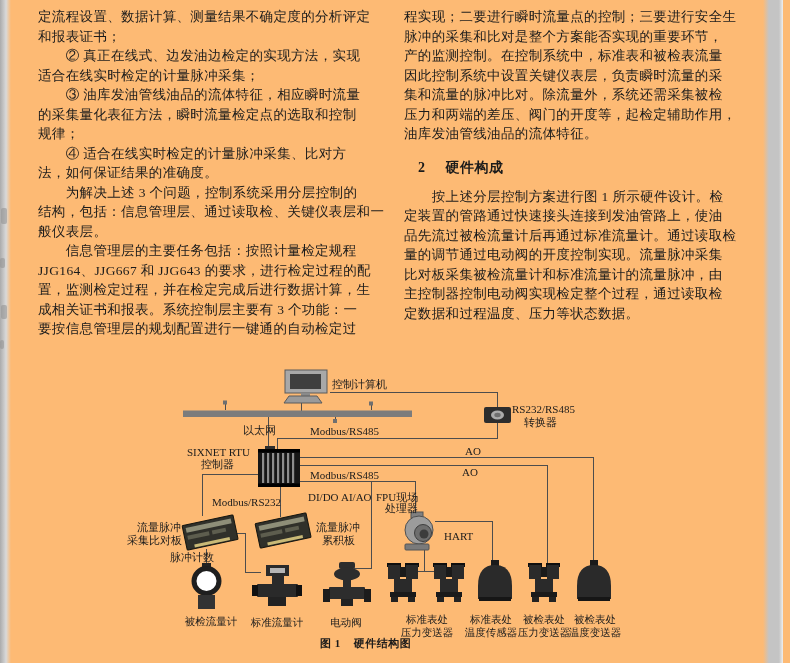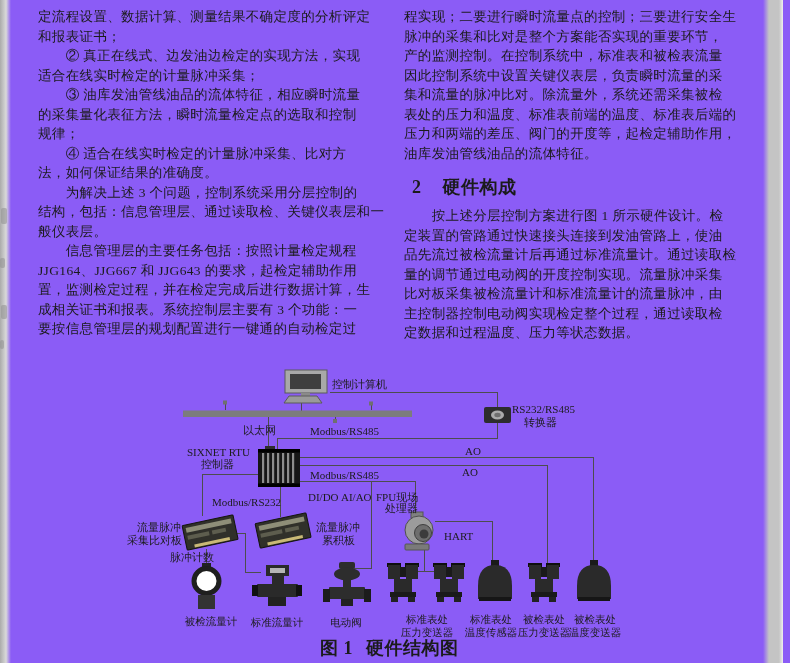--- a/index.html
+++ b/index.html
@@ -1,33 +1,33 @@
 <!DOCTYPE html>
 <html><head>
 <meta charset="utf-8">
 <style>
   html,body{margin:0;padding:0;background:#ffffff;}
-  .page{position:relative;width:790px;height:663px;background:#8b5cf6;overflow:hidden;
+  .page{position:relative;width:790px;height:663px;background:#fdba74;overflow:hidden;
         font-family:"Liberation Serif",serif;color:#1b1b1b;}
   .edge-left{position:absolute;left:0;top:0;width:11px;height:663px;
         background:linear-gradient(to right,#ababab,#d9d9d9 55%,rgba(255,255,255,0));}
   .edge-right{position:absolute;left:763px;top:0;width:20px;height:663px;
         background:linear-gradient(to right,rgba(255,255,255,0),#c4c4c4 30%,#c4c4c4 80%,#efefef);}
   .smudge{position:absolute;background:#8f8f8f;opacity:.55;border-radius:2px;}
   .col{position:absolute;top:7px;font-size:13.5px;letter-spacing:.35px;}
   .col-left{left:38px;width:352px;}
   .col-right{left:404px;width:356px;}
   .tline{height:19.5px;line-height:19.5px;white-space:nowrap;overflow:hidden;}
-  .heading{margin:14px 0 9px 8px;font-size:18px;font-weight:bold;letter-spacing:.5px;height:20px;line-height:20px;}
+  .heading{margin:14px 0 9px 14px;font-size:14px;font-weight:bold;letter-spacing:.5px;height:20px;line-height:20px;}
   .heading .htitle{margin-left:16px;}
   .diagram{position:absolute;left:0;top:368px;}
   .diagram text{fill:#1c1c1c;font-family:"Liberation Serif",serif;}
   .dl{font-size:11px;}
   .dsm{font-size:10.5px;}
-  .caption{position:absolute;left:320px;top:636px;font-size:18px;font-weight:bold;letter-spacing:.5px;}
+  .caption{position:absolute;left:320px;top:636px;font-size:11px;font-weight:bold;letter-spacing:.5px;}
   .caption .cap-t{margin-left:13px;}
 </style>
 </head>
 <body>
 
 <div class="page">
 
   <div class="edge-left"></div>
   <div class="edge-right"></div>
   <div class="smudge" style="left:1px;top:208px;width:6px;height:16px;"></div>
@@ -42,34 +42,33 @@
       <div class="tline">适合在线实时检定的计量脉冲采集；</div>
       <div class="tline">　　③ 油库发油管线油品的流体特征，相应瞬时流量</div>
       <div class="tline">的采集量化表征方法，瞬时流量检定点的选取和控制</div>
       <div class="tline">规律；</div>
       <div class="tline">　　④ 适合在线实时检定的计量脉冲采集、比对方</div>
       <div class="tline">法，如何保证结果的准确度。</div>
       <div class="tline">　　为解决上述 3 个问题，控制系统采用分层控制的</div>
       <div class="tline">结构，包括：信息管理层、通过读取检、关键仪表层和一</div>
       <div class="tline">般仪表层。</div>
       <div class="tline">　　信息管理层的主要任务包括：按照计量检定规程</div>
-      <div class="tline">JJG164、JJG667 和 JJG643 的要求，起检定辅助作用</div>
+      <div class="tline">JJG164、JJG667 和 JJG643 的要求，进行检定过程的配</div>
       <div class="tline">置，监测检定过程，并在检定完成后进行数据计算，生</div>
       <div class="tline">成相关证书和报表。系统控制层主要有 3 个功能：一</div>
       <div class="tline">要按信息管理层的规划配置进行一键通的自动检定过</div>
     </div>
 
   <div class="col col-right">
     <div>
         <div class="tline">程实现；二要进行瞬时流量点的控制；三要进行安全生</div>
         <div class="tline">脉冲的采集和比对是整个方案能否实现的重要环节，</div>
         <div class="tline">产的监测控制。在控制系统中，标准表和被检表流量</div>
         <div class="tline">因此控制系统中设置关键仪表层，负责瞬时流量的采</div>
         <div class="tline">集和流量的脉冲比对。除流量外，系统还需采集被检</div>
-        <div class="tline">表处的压力和温度、标准表前端的温度、标准表后端的</div>
         <div class="tline">压力和两端的差压、阀门的开度等，起检定辅助作用，</div>
         <div class="tline">油库发油管线油品的流体特征。</div>
       </div>
     <h2 class="heading">
       <span class="hnum">2</span>
       <span class="htitle">硬件构成</span>
     </h2>
     <div>
         <div class="tline">　　按上述分层控制方案进行图 1 所示硬件设计。检</div>
         <div class="tline">定装置的管路通过快速接头连接到发油管路上，使油</div>

